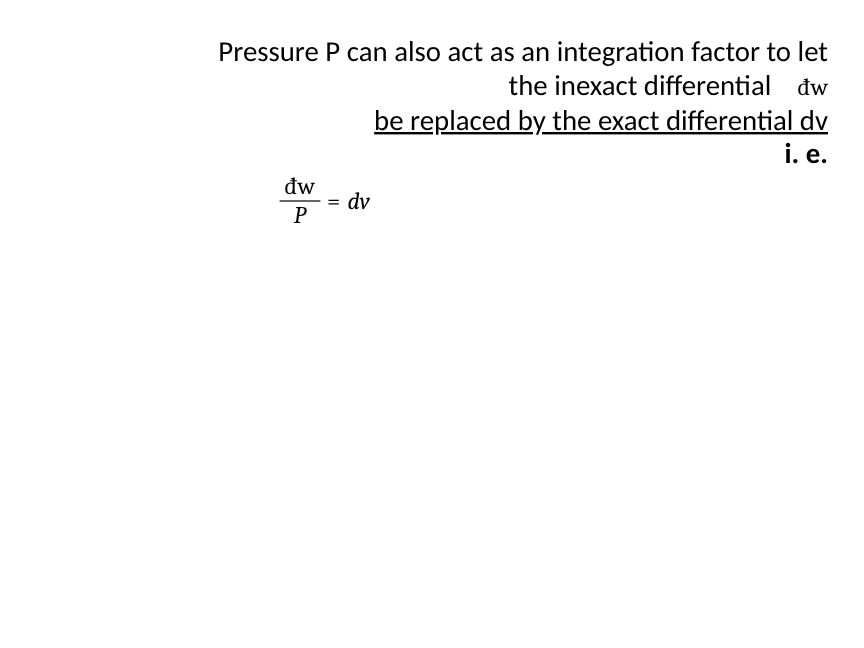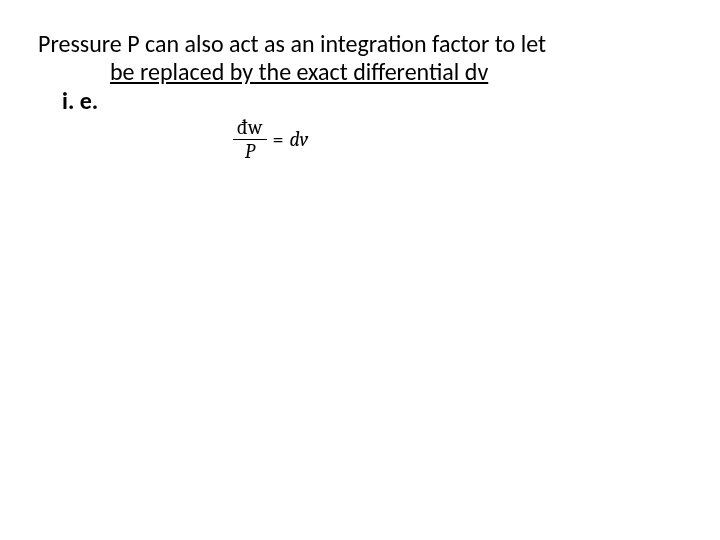--- a/index.html
+++ b/index.html
@@ -11,21 +11,22 @@
     font-family: Calibri, "Segoe UI", Arial, sans-serif;
     color: #000000;
   }
   .slide {
     position: relative;
     width: 720px;
     height: 540px;
     box-sizing: border-box;
     padding-top: 30px;
     padding-left: 38px;
-    padding-right: 16px;
+    padding-right: 30px;
+    text-align: right;
   }
   .body-text {
     font-size: 24px;
     line-height: 1.18;
     color: #000000;
   }
   .line1 {
     margin: 0;
   }
   .line2 {
@@ -84,20 +85,25 @@
   }
 </style>
 </head>
 <body>
 
 <div class="slide">
 
   <div class="body-text">
     <p class="line1">Pressure P can also act as an integration factor to let</p>
 
+    <p class="line2">
+      <span>the inexact differential</span>
+      <span>&nbsp;&nbsp;</span>
+      <span class="inline-math">đw</span>
+    </p>
 
     <p class="line3">be replaced by the exact differential dv</p>
 
     <p class="line4">i. e.</p>
   </div>
 
   <div class="eq-wrap">
     <div class="eq">
       <span class="frac">
         <span class="num">đw</span>

